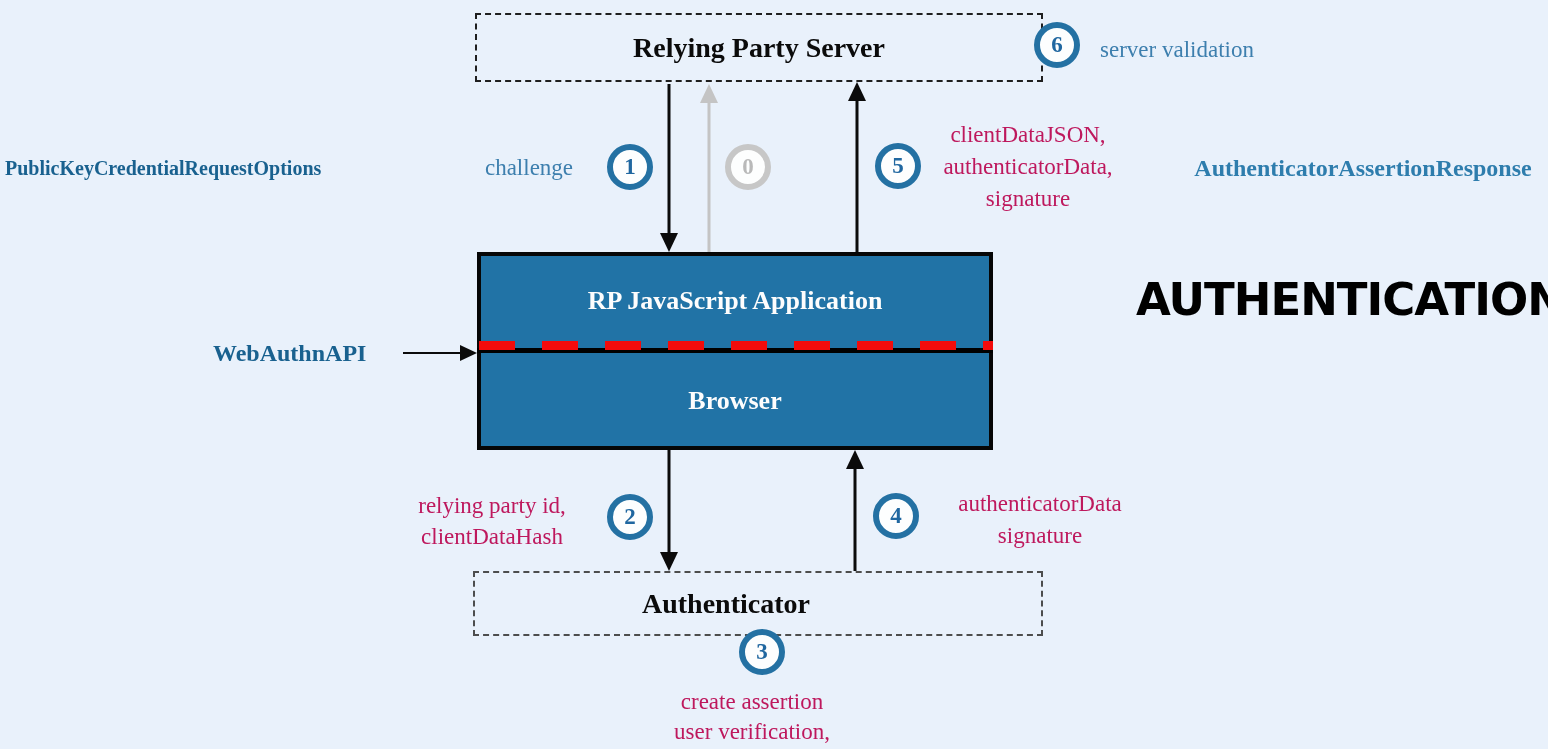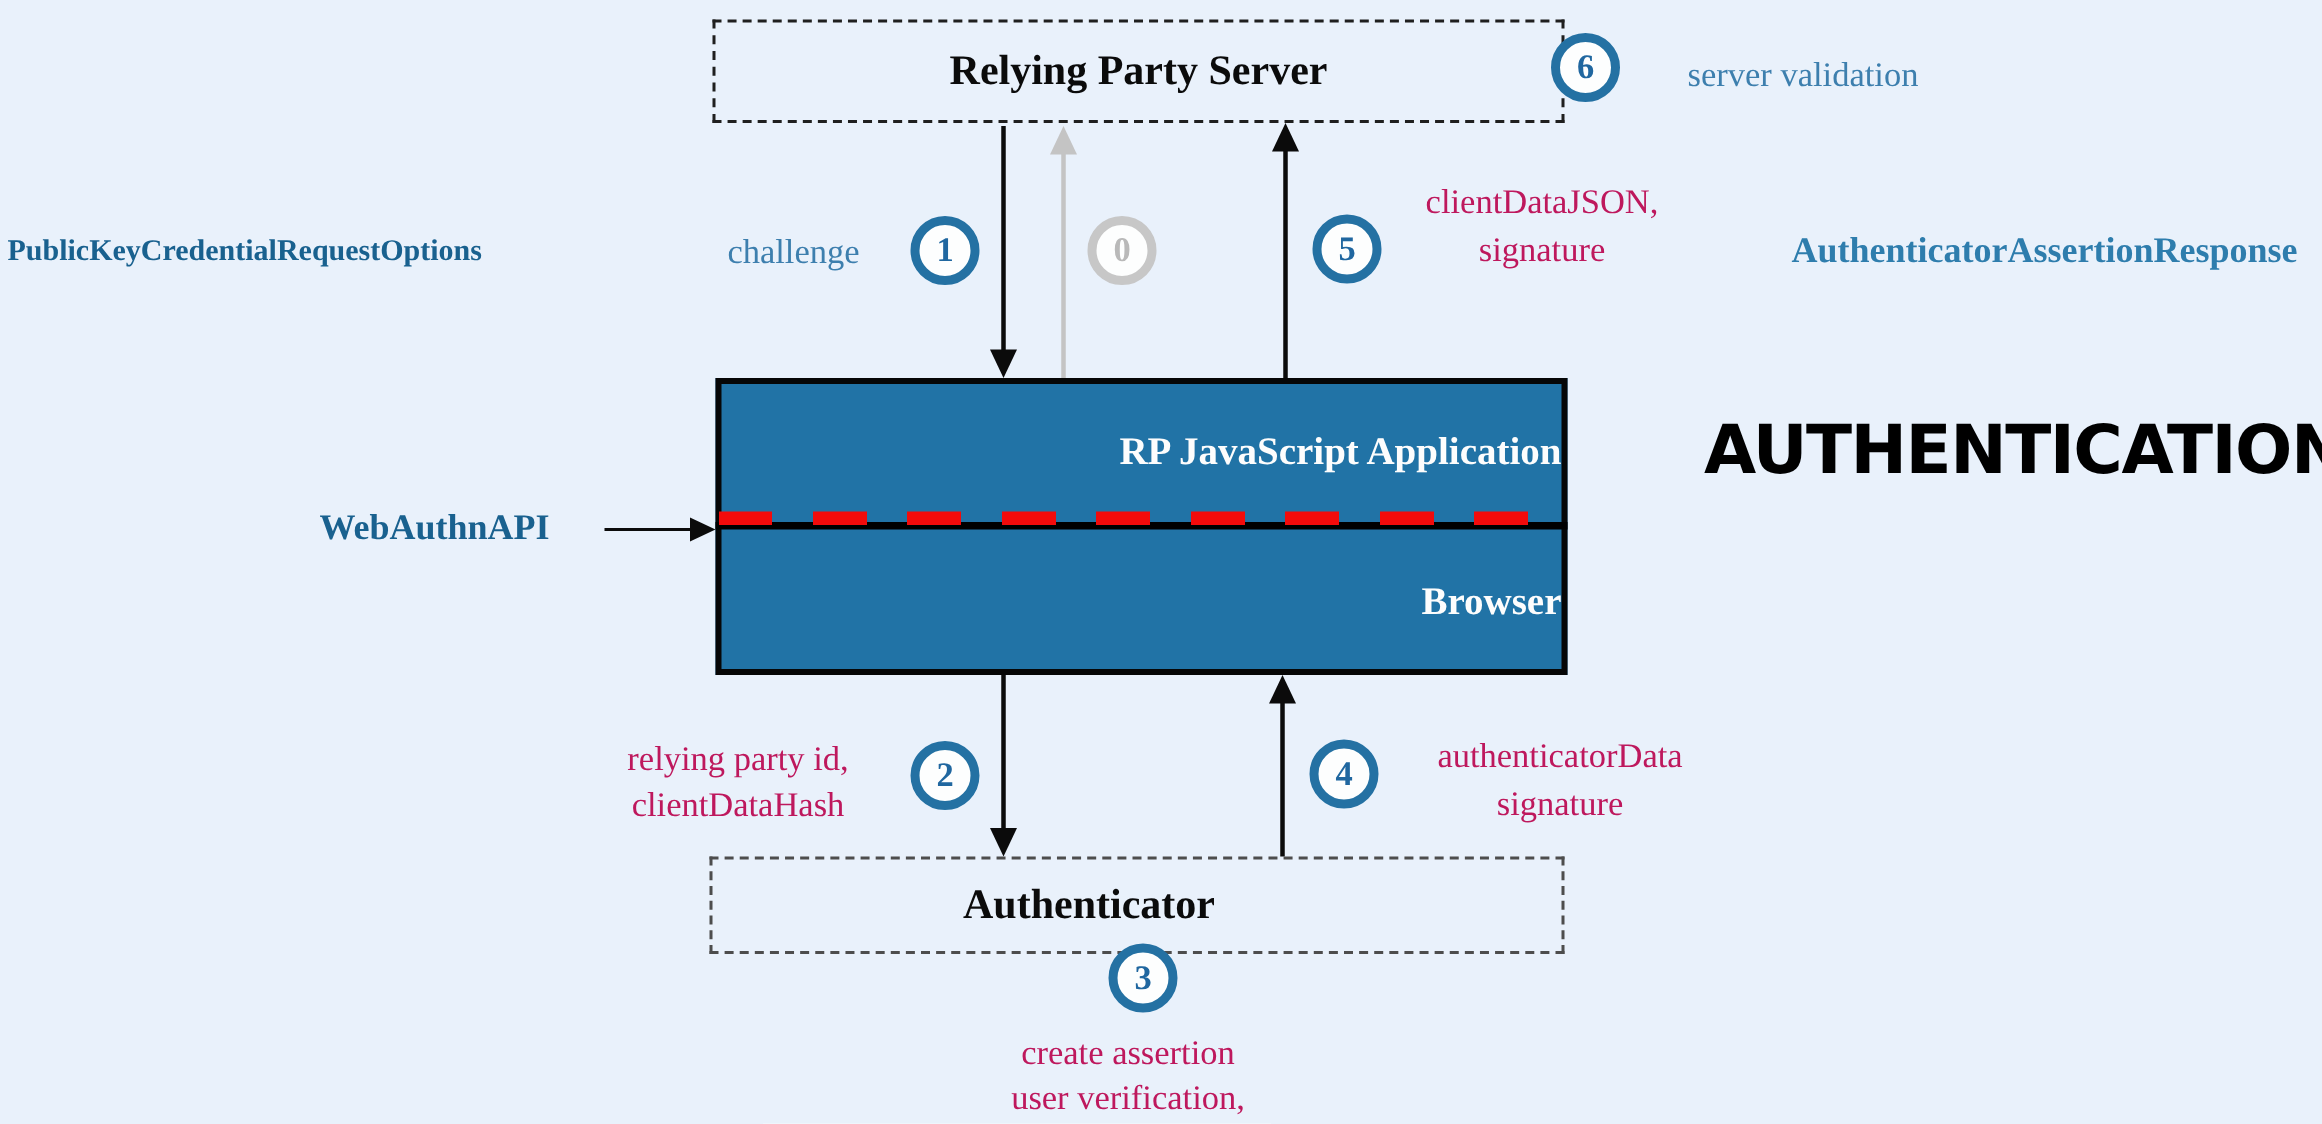--- a/index.html
+++ b/index.html
@@ -18,23 +18,23 @@
     display:flex;align-items:center;justify-content:center;
   }
   .server-box{left:475px;top:13px;width:568px;height:69px;}
   .auth-box{left:473px;top:571px;width:570px;height:65px;border-color:#4d4d4d;}
   .node-title{
     font-weight:bold;color:#0b0b0b;font-size:28px;white-space:nowrap;
   }
   .auth-box .node-title{padding-right:64px;}
   
   .main-box{
-    position:absolute;left:477px;top:252px;width:568px;height:198px;
+    position:absolute;left:477px;top:252px;width:516px;height:198px;
     box-sizing:border-box;border:4px solid #060606;background:#2173a6;
-    display:flex;flex-direction:column;align-items:flex-end;
+    display:flex;flex-direction:column;
   }
   .half{flex:1;display:flex;align-items:center;justify-content:center;}
   .half-label{color:#fdfdfd;font-weight:bold;font-size:26px;white-space:nowrap;}
   .half.browser{padding-top:10px;}
   .divider{position:absolute;left:-4px;right:-4px;top:85px;height:13px;}
   .divider .black-line{position:absolute;left:0;right:0;top:7px;height:5px;background:#000;}
   .divider .red-dashes{
     position:absolute;left:2px;right:0;top:0;height:9px;
     background:repeating-linear-gradient(90deg,#f30b0b 0 36px,transparent 36px 63px);
   }
@@ -82,21 +82,21 @@
 
 <div class="canvas">
 
   <div class="dashed-box server-box">
     <span class="node-title">Relying Party Server</span>
   </div>
 
   <div class="badge" style="left:1057px;top:45px;">
     <span>6</span>
   </div>
-  <div class="lbl" style="left:1202px;top:50px;">server validation</div>
+  <div class="lbl" style="left:1177px;top:50px;">server validation</div>
 
   <div class="lbl bold-dark" style="left:5px;top:168px;transform:translateY(-50%);">PublicKeyCredentialRequestOptions</div>
 
   <div class="lbl" style="left:529px;top:168px;">challenge</div>
   <div class="badge" style="left:630px;top:167px;">
     <span>1</span>
   </div>
 
   <div class="vline" style="left:669px;top:84px;height:150px;"></div>
   <div class="head down" style="left:669px;top:233px;"></div>
@@ -107,20 +107,21 @@
     <span>0</span>
   </div>
 
   <div class="head up" style="left:857px;top:82px;"></div>
   <div class="vline" style="left:857px;top:100px;height:152px;"></div>
   <div class="badge" style="left:898px;top:166px;">
     <span>5</span>
   </div>
   <div class="lbl-block" style="left:1028px;top:119px;">
     <div>clientDataJSON,</div>
+    <div>authenticatorData,</div>
     <div>signature</div>
   </div>
 
   <div class="lbl bold-mid" style="left:1363px;top:168px;">AuthenticatorAssertionResponse</div>
 
   <div class="main-box">
     <div class="half">
       <span class="half-label">RP JavaScript Application</span>
     </div>
     <div class="half browser">

